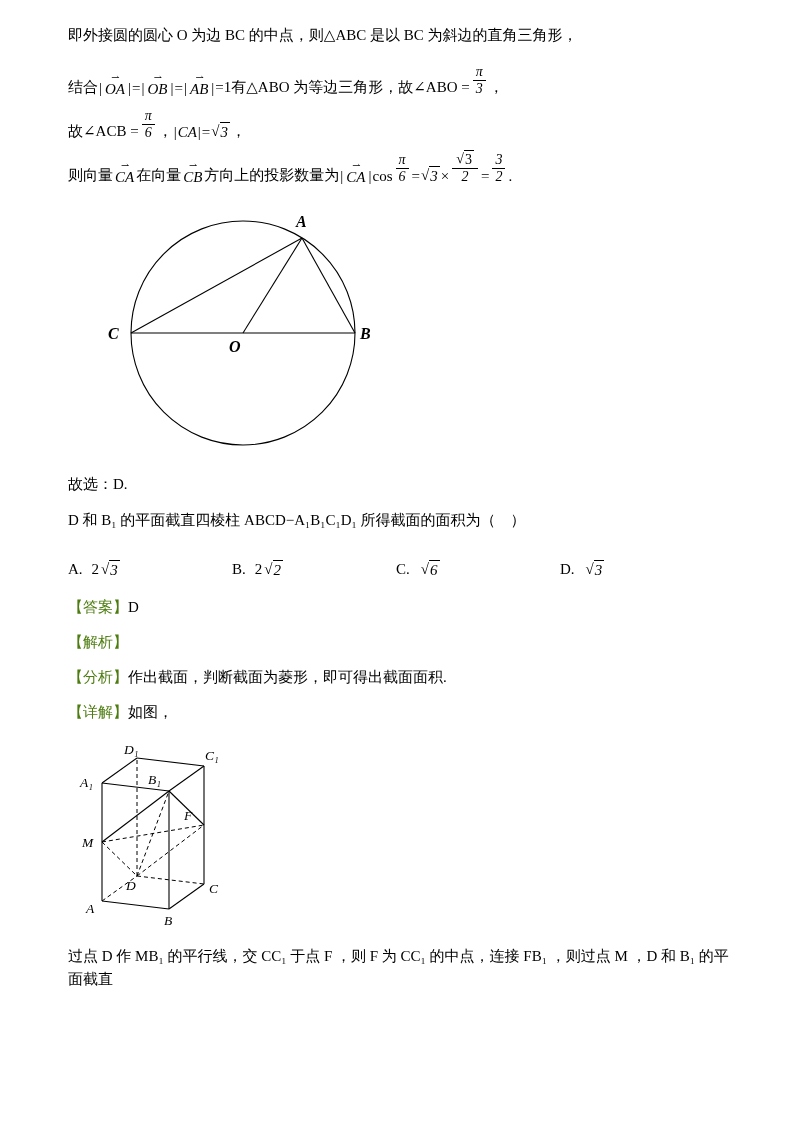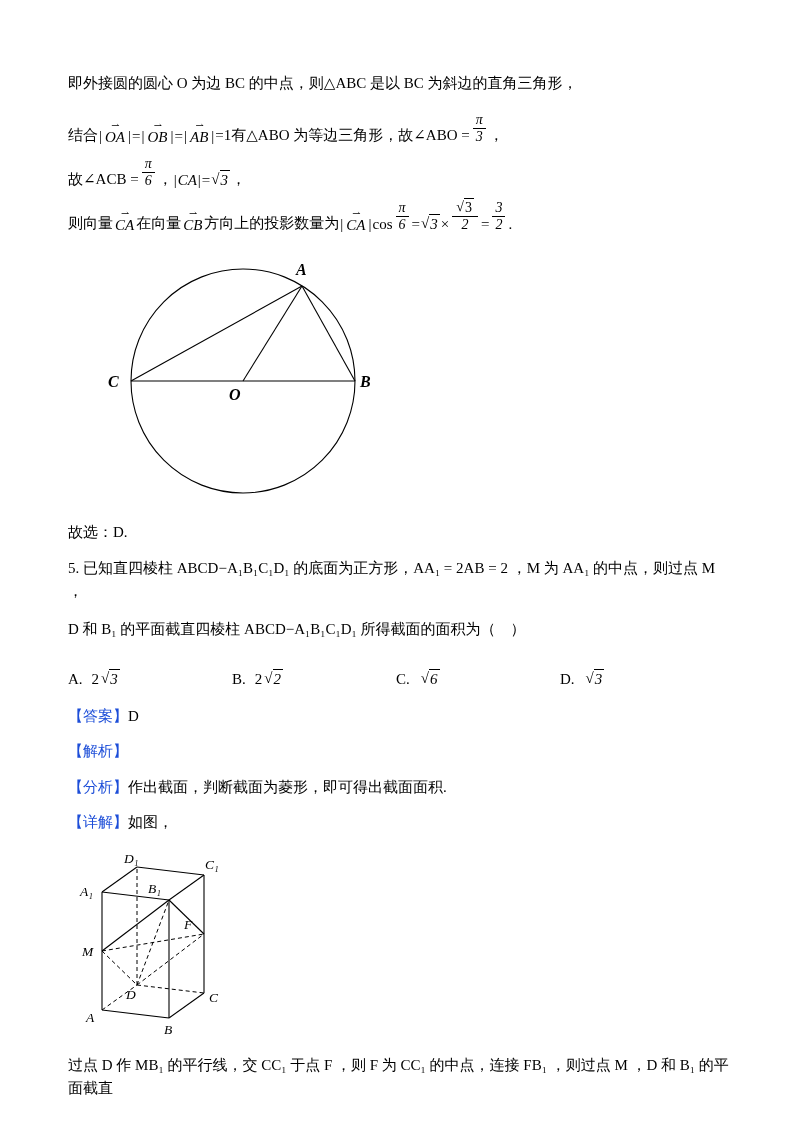--- a/index.html
+++ b/index.html
@@ -2,38 +2,38 @@
 <html><head>
 <meta charset="utf-8">
 <style>
   *{margin:0;padding:0;box-sizing:border-box}
   html,body{background:#ffffff}
   body{
     width:794px;height:1123px;
     font-family:"Liberation Serif","DejaVu Serif",serif;
     color:#000;font-size:15px;
   }
-  .page{padding:72px 62px 0 68px;width:794px}
+  .page{padding:24px 62px 0 68px;width:794px}
   .line{line-height:1.55;margin-bottom:12px}
   .mline{display:flex;align-items:flex-end;flex-wrap:wrap;margin-bottom:6px;min-height:38px}
   .var{font-style:italic}
   .seg{white-space:pre-wrap}
   .frac{display:inline-flex;flex-direction:column;align-items:center;text-align:center;
         margin:0 3px;line-height:1.15;font-size:14px}
   .frac>.num{border-bottom:1px solid #000;padding:0 3px;font-style:italic}
   .frac>.den{padding:0 3px;font-style:italic}
   .vec{display:inline-flex;flex-direction:column;align-items:center;line-height:1.05;margin:0 2px}
   .vec>.arr{font-size:10px;line-height:6px;height:7px;letter-spacing:-1px}
   .vec>.base{font-style:italic}
   .sqrt{display:inline-flex;align-items:flex-start;margin:0 1px}
   .sqrt>.sign{line-height:1.25}
   .sqrt>.rad{border-top:1px solid #000;padding:0 2px 0 1px;line-height:1.25;font-style:italic}
   .frac .sqrt>.rad{font-style:normal}
   .bar{padding:0 1px;font-style:normal}
-  .teal{color:#1d4ed8}
+  .teal{color:#4d7c0f}
   .opts{display:flex;margin-bottom:16px;align-items:center}
   .opt{width:164px;display:inline-flex;align-items:center}
   .opt .lab{margin-right:9px}
   .opt .coef{margin-right:1px}
   .fig{display:block}
   .fig-circle{margin:26px 0 16px 30px}
   .fig-prism{margin:2px 0 12px 6px}
   svg line, svg circle, svg path{stroke:#000;fill:none}
   .lbl-bold{font-family:"Liberation Serif",serif;font-style:italic;font-weight:bold;font-size:16px;fill:#000;stroke:none}
   .lbl{font-family:"Liberation Serif",serif;font-style:italic;font-weight:normal;font-size:13.5px;fill:#000;stroke:none}
@@ -152,23 +152,20 @@
     <text class="lbl-bold" x="198" y="16">A</text>
     <text class="lbl-bold" x="10" y="128">C</text>
     <text class="lbl-bold" x="262" y="128">B</text>
     <text class="lbl-bold" x="131" y="141">O</text>
   </svg>
 
   <div class="line" style="">
     <span class="seg">故选：D.</span>
   </div>
 
-  <div class="line" style="margin-bottom:15px">
-    <span class="seg">5. 已知直四棱柱 ABCD−A₁B₁C₁D₁ 的底面为正方形，AA₁ = 2AB = 2 ，M 为 AA₁ 的中点，则过点 M ，</span>
-  </div>
   <div class="line" style="margin-bottom:28px">
     <span class="seg">D 和 B₁ 的平面截直四棱柱 ABCD−A₁B₁C₁D₁ 所得截面的面积为（　）</span>
   </div>
 
   <div class="opts">
     <span class="opt">
       <span class="lab">A.</span>
       <span class="coef">2</span>
       <span class="sqrt">
         <span class="sign">√</span>

